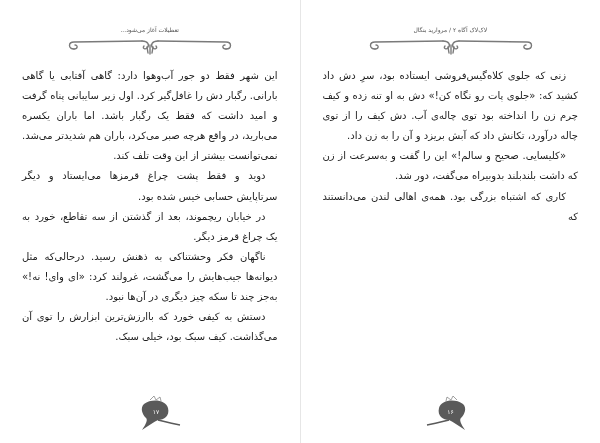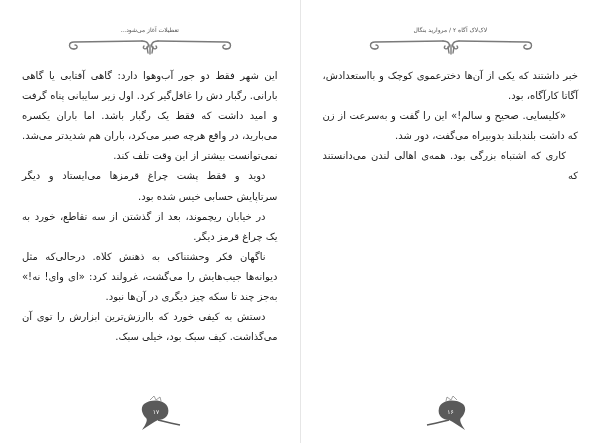--- a/index.html
+++ b/index.html
@@ -38,21 +38,21 @@
         <path d="M162 12 C168 12 168 5 162 5 L94 4"></path>
         <path d="M162 12 C158 12 158 8 161 8"></path>
         <path d="M94 4 C88 4 86 8 89 11 C91 13 94 11 92 9"></path>
         <path d="M86 8 L86 17 M83 10 L84 16 M89 10 L88 16"></path>
       </svg>
     </div>
     <div class="body-text">
       <p class="first">این شهر فقط دو جور آب‌وهوا دارد: گاهی آفتابی یا گاهی بارانی. رگبار دش را غافل‌گیر کرد. اول زیر سایبانی پناه گرفت و امید داشت که فقط یک رگبار باشد. اما باران یکسره می‌بارید، در واقع هرچه صبر می‌کرد، باران هم شدیدتر می‌شد. نمی‌توانست بیشتر از این وقت تلف کند.</p>
       <p>دوید و فقط پشت چراغ قرمزها می‌ایستاد و دیگر سرتاپایش حسابی خیس شده بود.</p>
       <p>در خیابان ریچموند، بعد از گذشتن از سه تقاطع، خورد به یک چراغ قرمز دیگر.</p>
-      <p>ناگهان فکر وحشتناکی به ذهنش کلاه. درحالی‌که مثل دیوانه‌ها جیب‌هایش را می‌گشت، غرولند کرد: «ای وای! نه!» به‌جز چند تا سکه چیز دیگری در آن‌ها نبود.</p>
+      <p>ناگهان فکر وحشتناکی به ذهنش رسید. درحالی‌که مثل دیوانه‌ها جیب‌هایش را می‌گشت، غرولند کرد: «ای وای! نه!» به‌جز چند تا سکه چیز دیگری در آن‌ها نبود.</p>
       <p>دستش به کیفی خورد که باارزش‌ترین ابزارش را توی آن می‌گذاشت. کیف سبک بود، خیلی سبک.</p>
     </div>
     <div class="folio">
       <svg viewBox="0 0 56 40">
         <path d="M16 12 C24 6 38 8 40 16 C42 24 36 28 30 28 C26 30 20 34 14 38 C18 32 20 28 18 26 C14 22 12 16 16 12 Z" fill="#5a5a5a"></path>
         <path d="M30 28 C38 30 46 32 52 33" stroke="#5a5a5a" stroke-width="1.5" fill="none"></path>
         <path d="M22 8 L26 4 L28 8 L32 5 L33 9" stroke="#888" stroke-width="0.8" fill="none"></path>
       </svg>
       <div class="folio-num">۱۷</div>
     </div>
@@ -65,21 +65,21 @@
         <path d="M10 12 C4 12 4 5 10 5 L78 4"></path>
         <path d="M10 12 C14 12 14 8 11 8"></path>
         <path d="M78 4 C84 4 86 8 83 11 C81 13 78 11 80 9"></path>
         <path d="M162 12 C168 12 168 5 162 5 L94 4"></path>
         <path d="M162 12 C158 12 158 8 161 8"></path>
         <path d="M94 4 C88 4 86 8 89 11 C91 13 94 11 92 9"></path>
         <path d="M86 8 L86 17 M83 10 L84 16 M89 10 L88 16"></path>
       </svg>
     </div>
     <div class="body-text">
-      <p class="first">خبر داشتند که یکی از آن‌ها دخترعموی کوچک و بااستعدادش، آگاتا کارآگاه، بود.</p>
+      <p>زنی که جلوی کلاه‌گیس‌فروشی ایستاده بود، سرِ دش داد کشید که: «جلوی پات رو نگاه کن!» دش به او تنه زده و کیف چرم زن را انداخته بود توی چاله‌ی آب. دش کیف را از توی چاله درآورد، تکانش داد که آبش بریزد و آن را به زن داد.</p>
       <p>«کلیسایی. صحیح و سالم!» این را گفت و به‌سرعت از زن که داشت بلندبلند بدوبیراه می‌گفت، دور شد.</p>
       <p>کاری که اشتباه بزرگی بود. همه‌ی اهالی لندن می‌دانستند که</p>
     </div>
     <div class="folio">
       <svg viewBox="0 0 56 40">
         <path d="M40 12 C32 6 18 8 16 16 C14 24 20 28 26 28 C30 30 36 34 42 38 C38 32 36 28 38 26 C42 22 44 16 40 12 Z" fill="#5a5a5a"></path>
         <path d="M26 28 C18 30 10 32 4 33" stroke="#5a5a5a" stroke-width="1.5" fill="none"></path>
         <path d="M34 8 L30 4 L28 8 L24 5 L23 9" stroke="#888" stroke-width="0.8" fill="none"></path>
       </svg>
       <div class="folio-num">۱۶</div>

